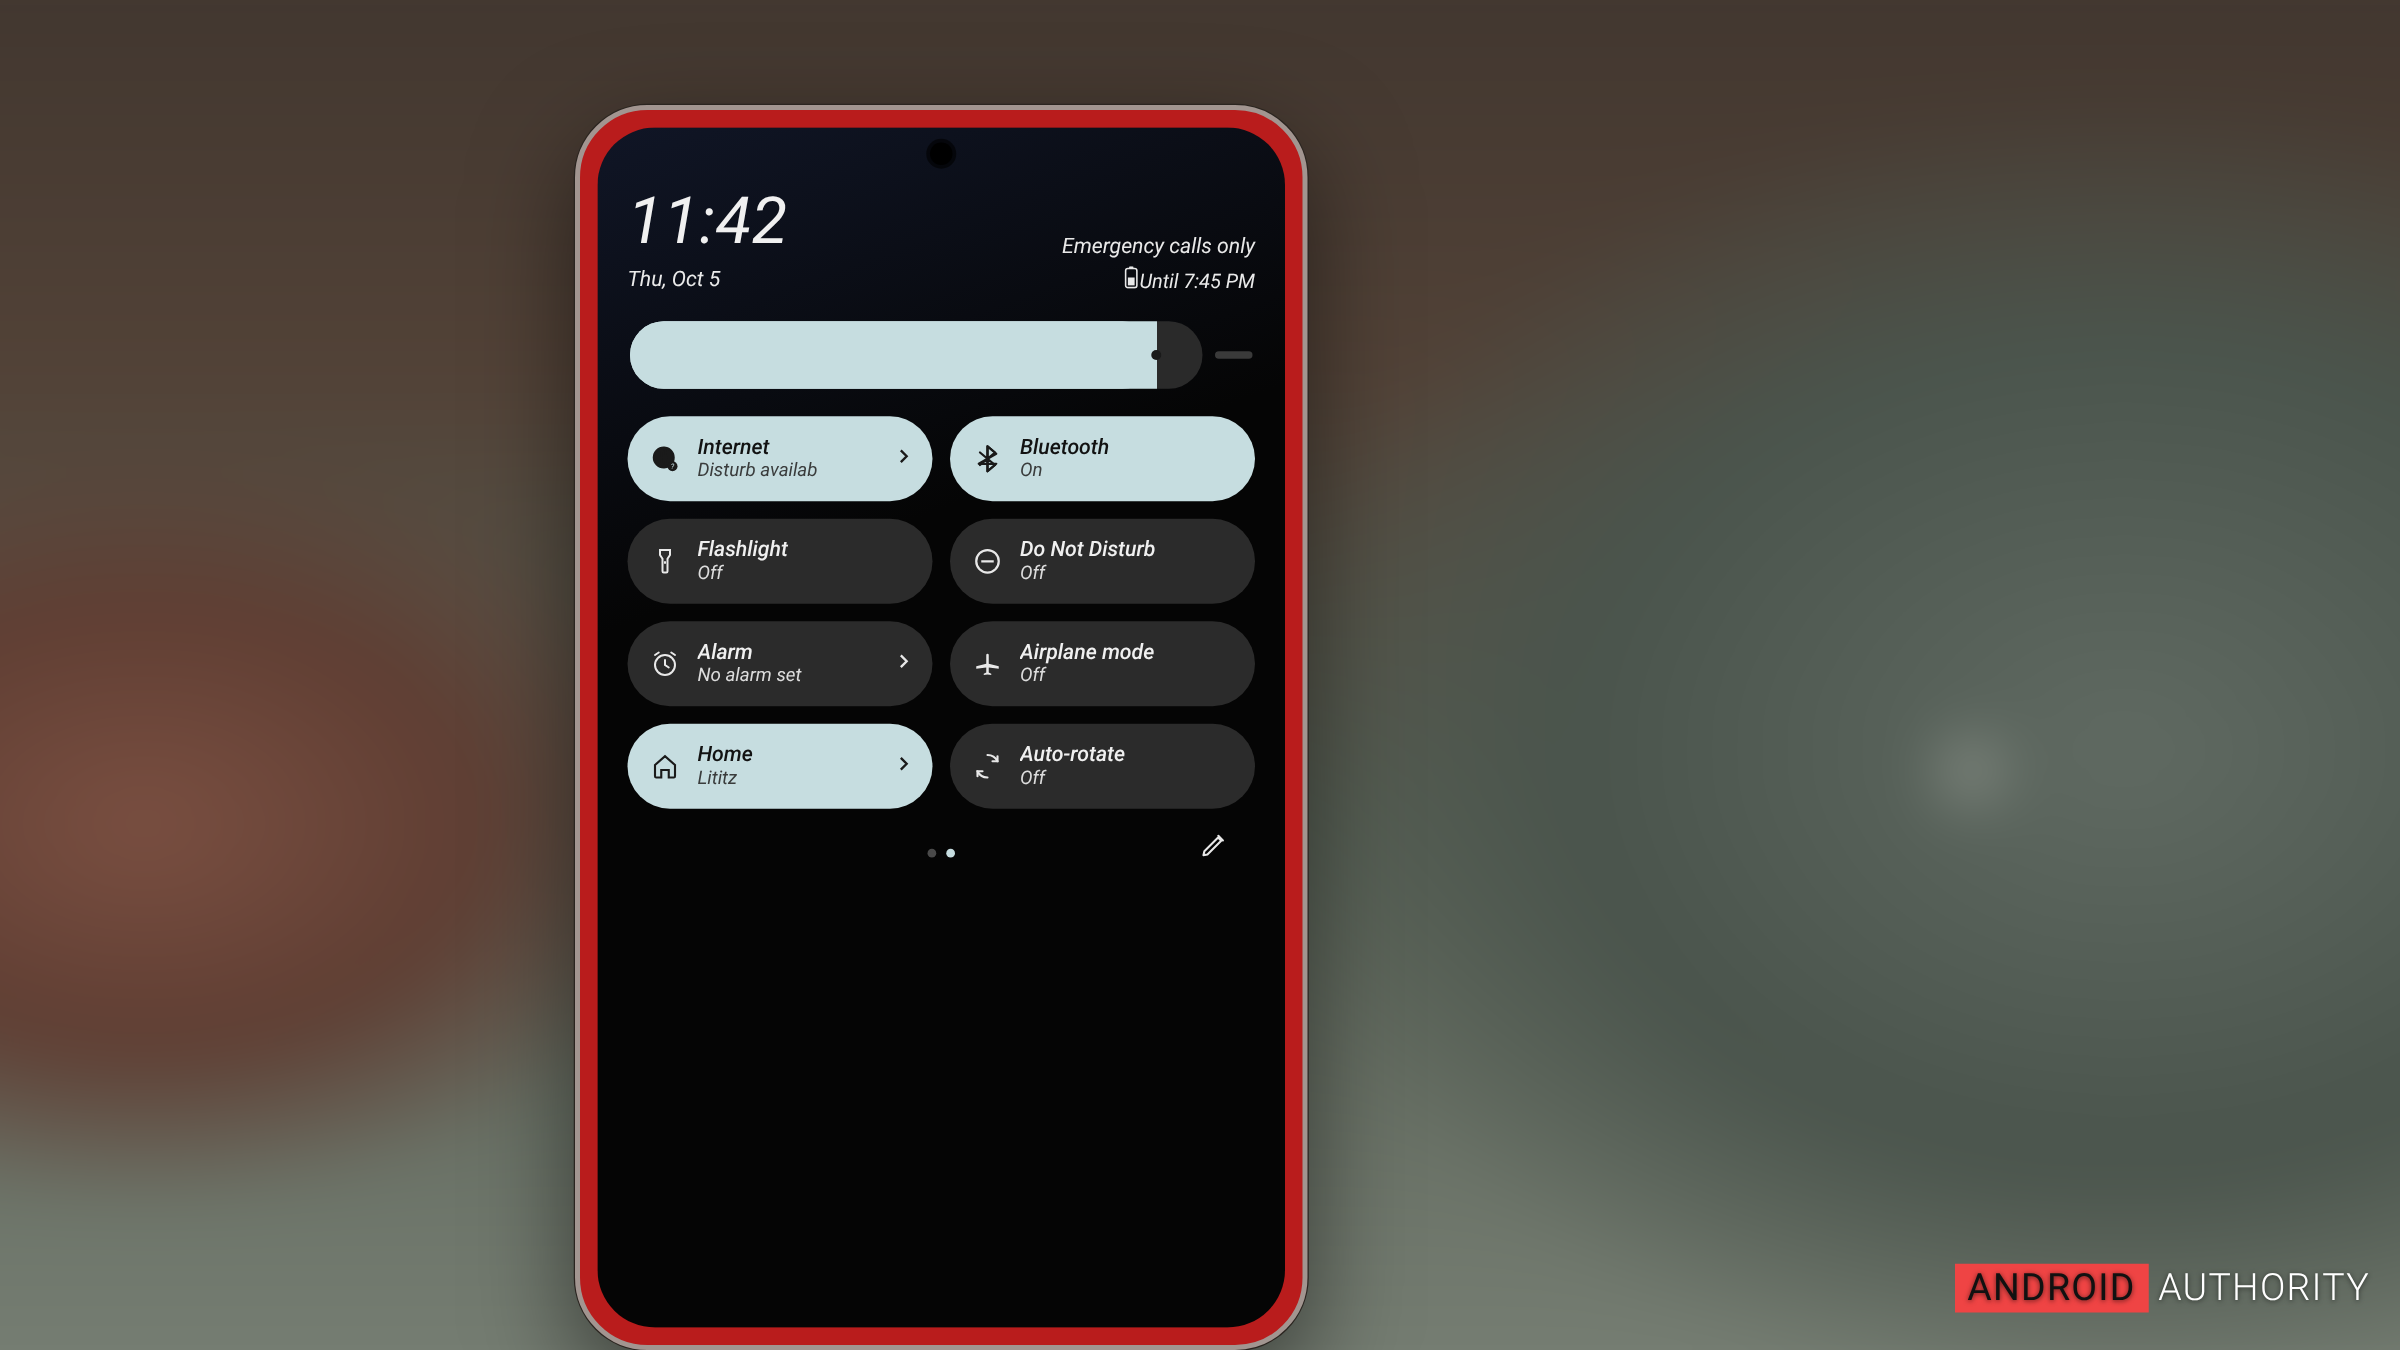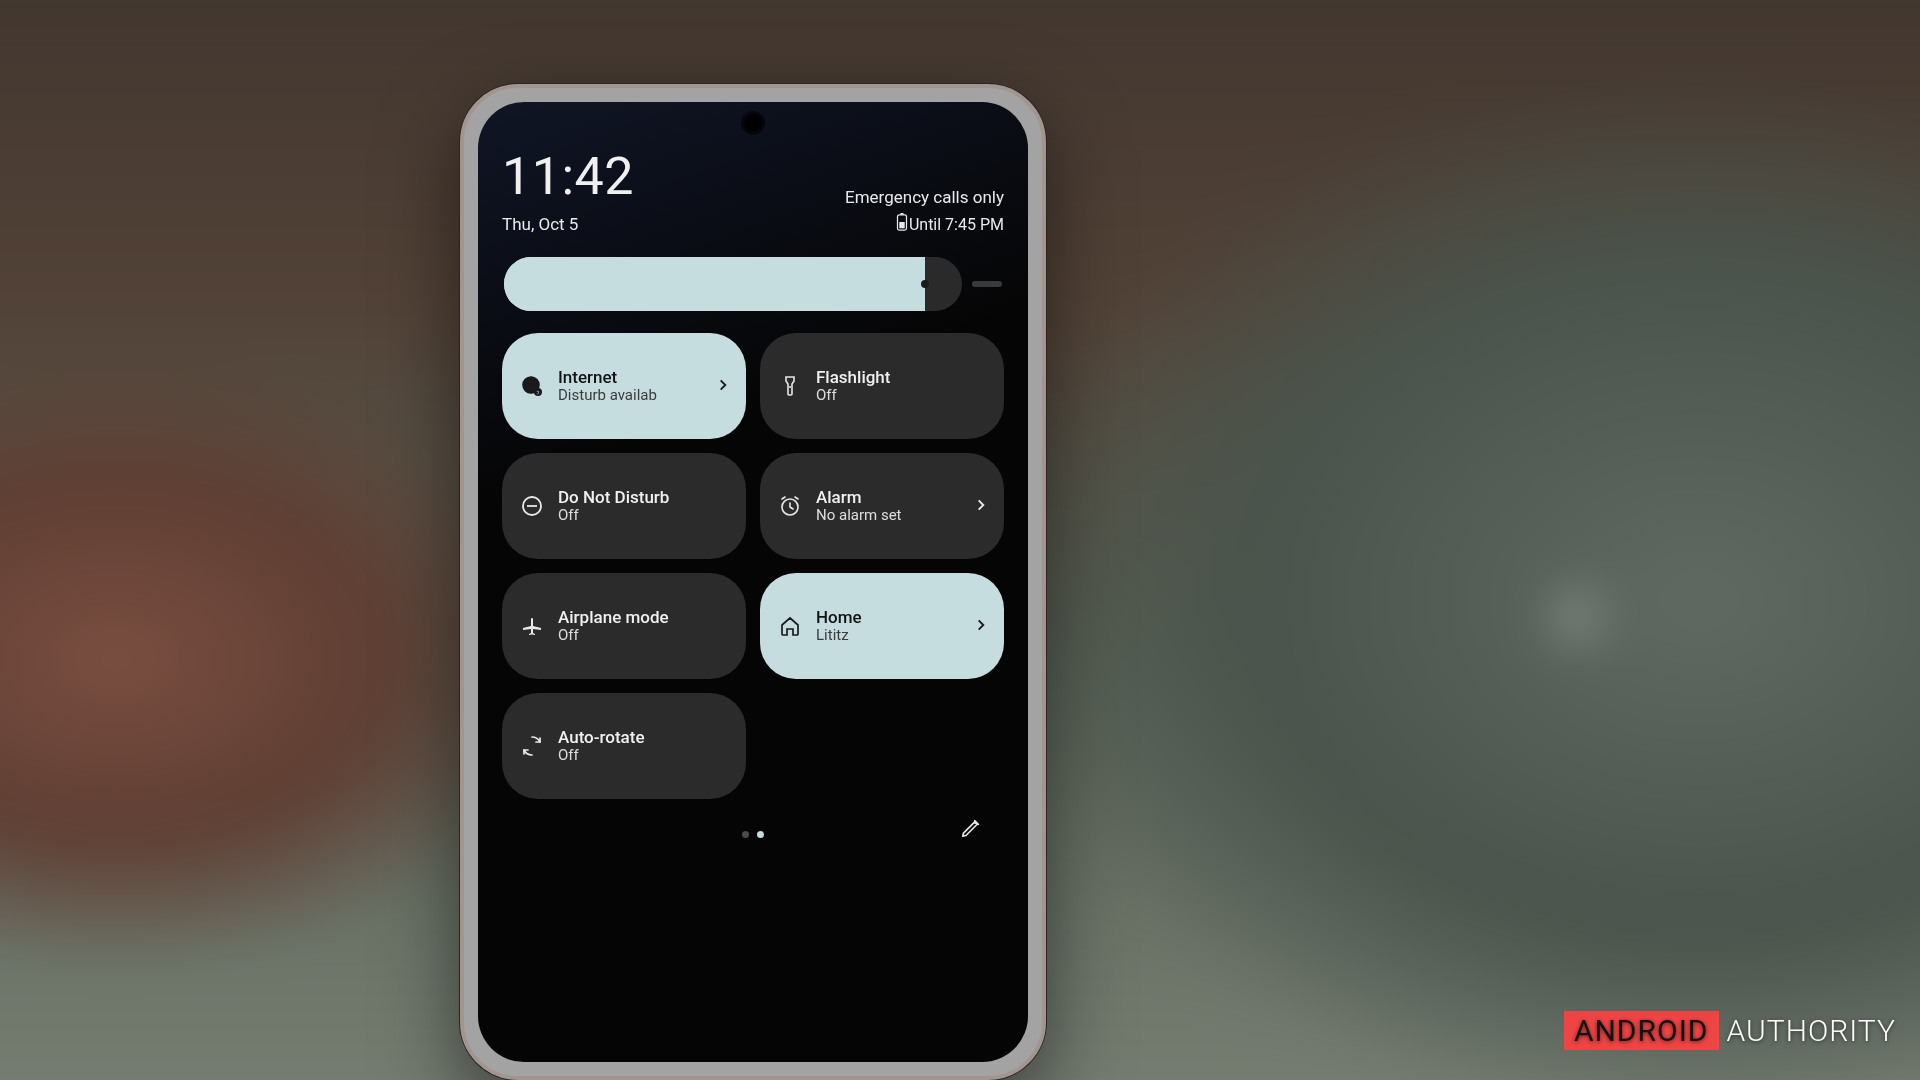--- a/index.html
+++ b/index.html
@@ -21,25 +21,26 @@
     position: absolute; inset: 0;
     background:
       radial-gradient(circle 40px at 1520px 610px, #aeb3aa 0%, transparent 70%);
   }
 
   
   .phone {
     position: absolute;
     left: 460px; top: 84px;
     width: 586px; height: 996px;
-    background: #a3a3a3;
+    background: #b91c1c;
     border-radius: 58px;
     border: 4px solid #a29590;
     box-shadow: 0 0 0 1px #2b2520, 0 30px 80px rgba(0,0,0,0.5);
     overflow: hidden;
+    font-style: italic;
   }
   .phone::before { 
     content: "";
     position: absolute;
     right: -8px; top: 390px;
     width: 4px; height: 120px;
     background: #8a7d77;
     border-radius: 2px;
   }
   .screen {
@@ -85,21 +86,21 @@
   .bright-thumb {
     position: absolute; right: 8%; top: 50%; transform: translate(50%, -50%);
     width: 30px; height: 30px; display:flex; align-items:center; justify-content:center;
   }
   .bright-thumb svg { width: 24px; height: 24px; fill:#1a1a1a; }
   .bright-tail { width: 30px; height: 6px; background: #3a3a3a; border-radius: 3px; }
 
   
   .tiles { display: grid; grid-template-columns: 1fr 1fr; gap: 14px; }
   .tile {
-    height: 106px; border-radius: 36px;
+    height: 68px; border-radius: 36px;
     display: flex; align-items: center; gap: 14px;
     padding: 0 14px 0 18px;
     font-size: 17px;
     position: relative;
   }
   .tile.on  { background: #c6dde0; color: #1a1a1a; }
   .tile.off { background: #2b2b2b; color: #f0f0f0; }
   .tile .ic { width: 24px; height: 24px; flex: none; display:flex; align-items:center; justify-content:center; }
   .tile.on  .ic svg { fill:#1a1a1a; stroke:#1a1a1a; }
   .tile.off .ic svg { fill:#e8e8e8; stroke:#e8e8e8; }
@@ -197,20 +198,33 @@
           </span>
           <span class="txt">
             <div class="lbl">Internet</div>
             <div class="sub">Disturb availab</div>
           </span>
           <span class="chev"><svg viewBox="0 0 12 12" fill="none" stroke-width="1.6">
                 <path d="M4 2l4 4-4 4"></path>
               </svg></span>
         </div>
 
+        <div class="tile on">
+          <span class="ic">
+            <svg viewBox="0 0 24 24">
+                <path d="M12 2v20l7-6-14 0 14-8-7-6z" fill="none" stroke-width="1.8" stroke-linejoin="round"></path>
+                <path d="M12 2l6 5-6 5 6 5-6 5V2M6 7l12 10M6 17l12-10" fill="none" stroke-width="0"></path>
+                <path d="M12 2 18 7 12 12 18 17 12 22 Z M12 12 6 7 M12 12 6 17" fill="none" stroke-width="1.8" stroke-linejoin="round" stroke-linecap="round"></path>
+              </svg>
+          </span>
+          <span class="txt">
+            <div class="lbl">Bluetooth</div>
+            <div class="sub">On</div>
+          </span>
+        </div>
 
         <div class="tile off">
           <span class="ic">
             <svg viewBox="0 0 24 24">
                 <path d="M8 3h8v4l-2 3v10a1 1 0 0 1-1 1h-2a1 1 0 0 1-1-1V10L8 7V3z" fill="none" stroke-width="1.6"></path>
                 <line x1="12" y1="12" x2="12" y2="14" stroke-width="1.6"></line>
               </svg>
           </span>
           <span class="txt">
             <div class="lbl">Flashlight</div>

